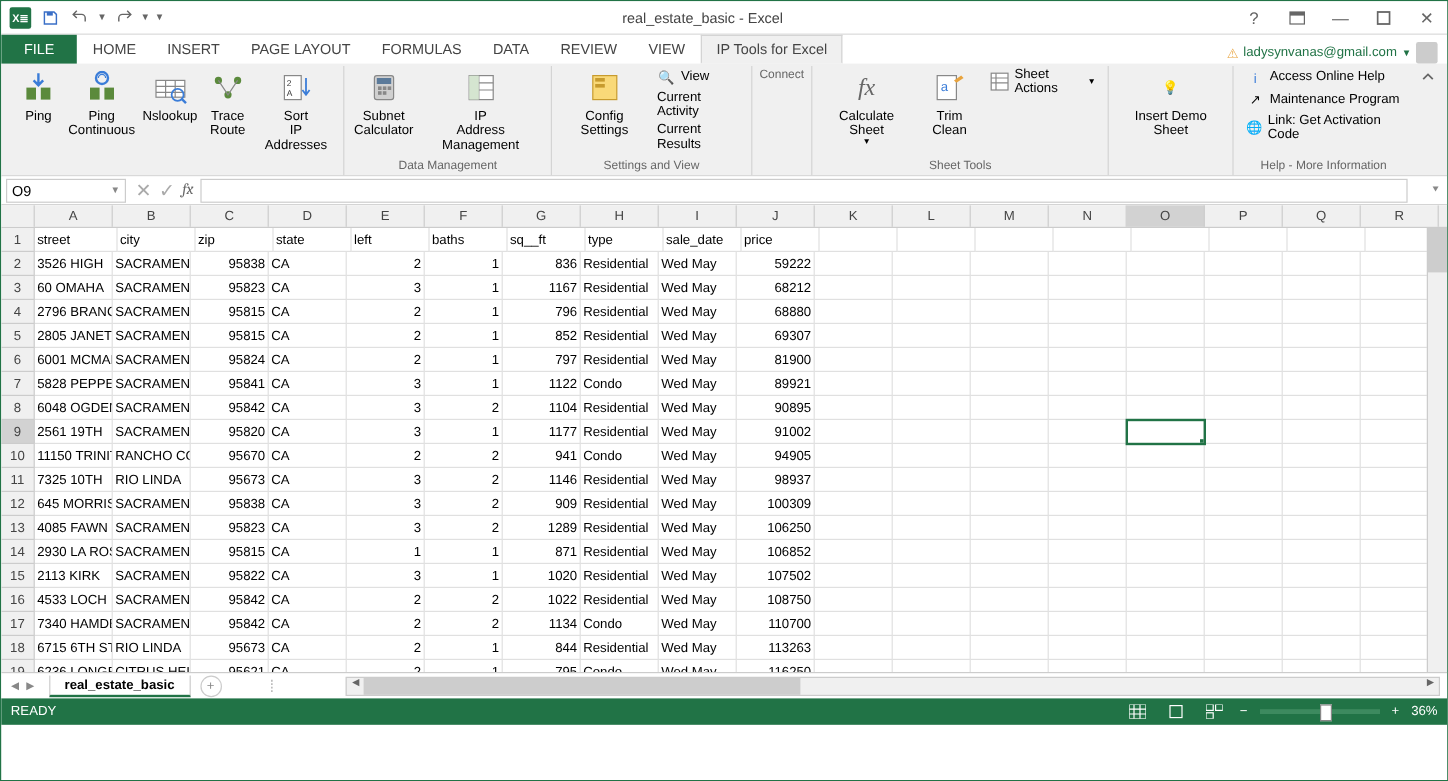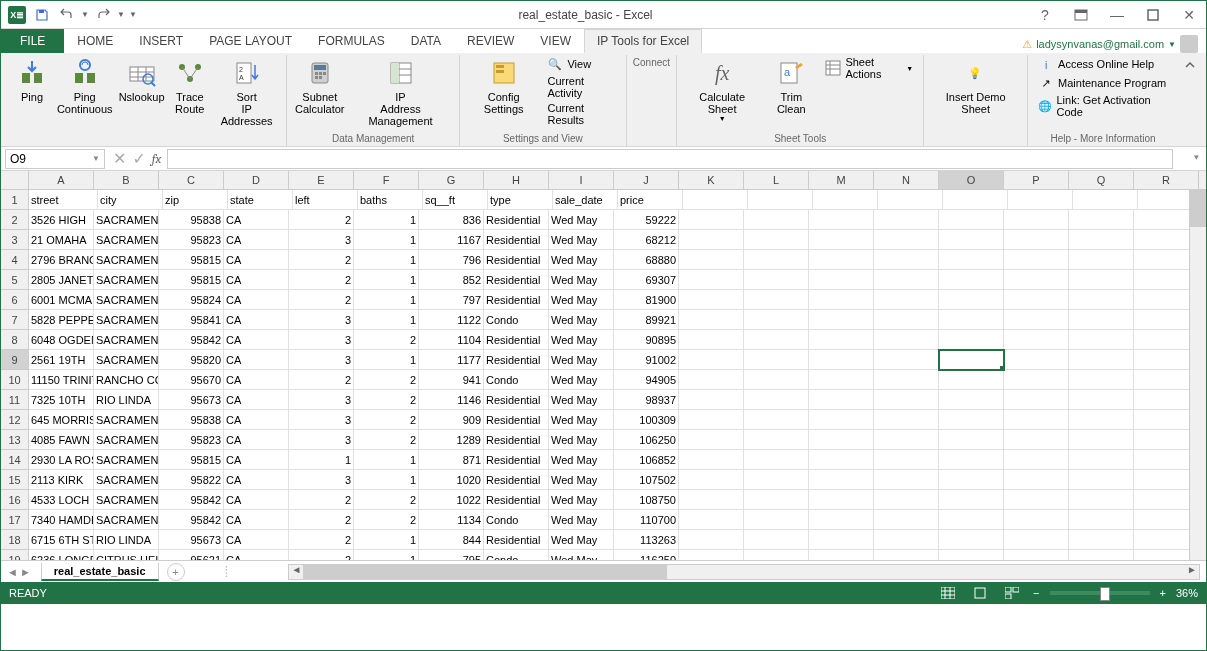--- a/index.html
+++ b/index.html
@@ -399,21 +399,21 @@
         <div class="cell" style="width: 65px;"></div>
         <div class="cell" style="width: 65px;"></div>
         <div class="cell" style="width: 65px;"></div>
         <div class="cell" style="width: 65px;"></div>
         <div class="cell" style="width: 65px;"></div>
         <div class="cell" style="width: 65px;"></div>
         <div class="cell" style="width: 65px;"></div>
       </div>
       <div class="datarow">
         <div class="rowhead">3</div>
-        <div class="cell" style="width: 65px;">21 OMAHA</div>
+        <div class="cell" style="width: 65px;">60 OMAHA</div>
         <div class="cell" style="width: 65px;">SACRAMENTO</div>
         <div class="cell num" style="width: 65px;">95823</div>
         <div class="cell" style="width: 65px;">CA</div>
         <div class="cell num" style="width: 65px;">3</div>
         <div class="cell num" style="width: 65px;">1</div>
         <div class="cell num" style="width: 65px;">1167</div>
         <div class="cell" style="width: 65px;">Residential</div>
         <div class="cell" style="width: 65px;">Wed May</div>
         <div class="cell num" style="width: 65px;">68212</div>
         <div class="cell" style="width: 65px;"></div>

